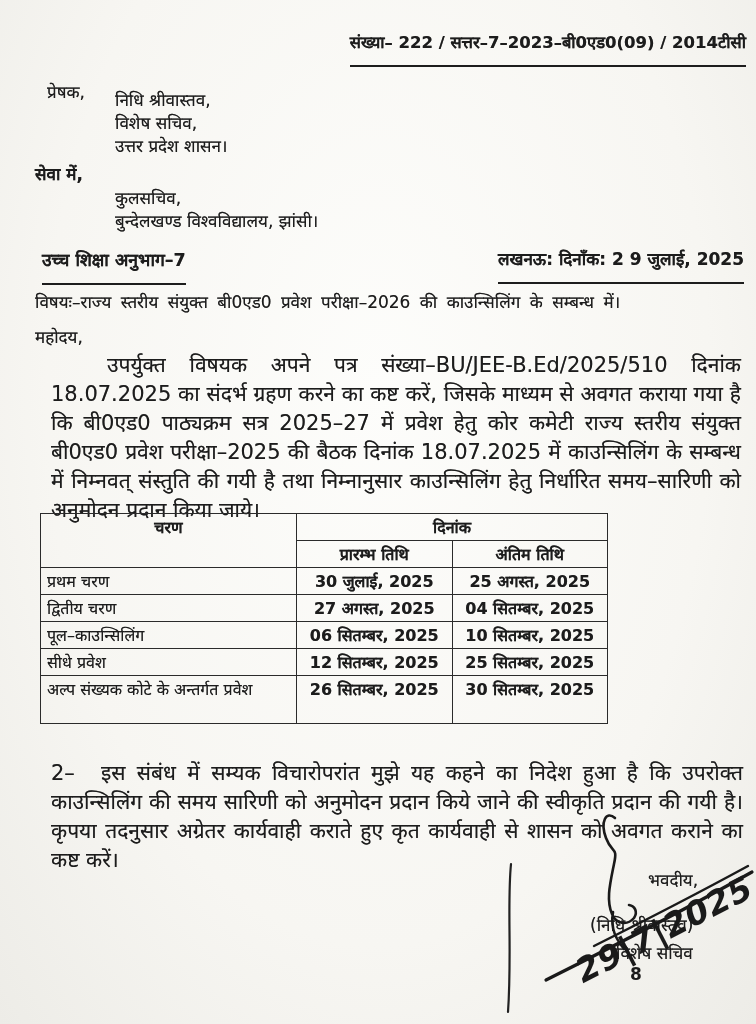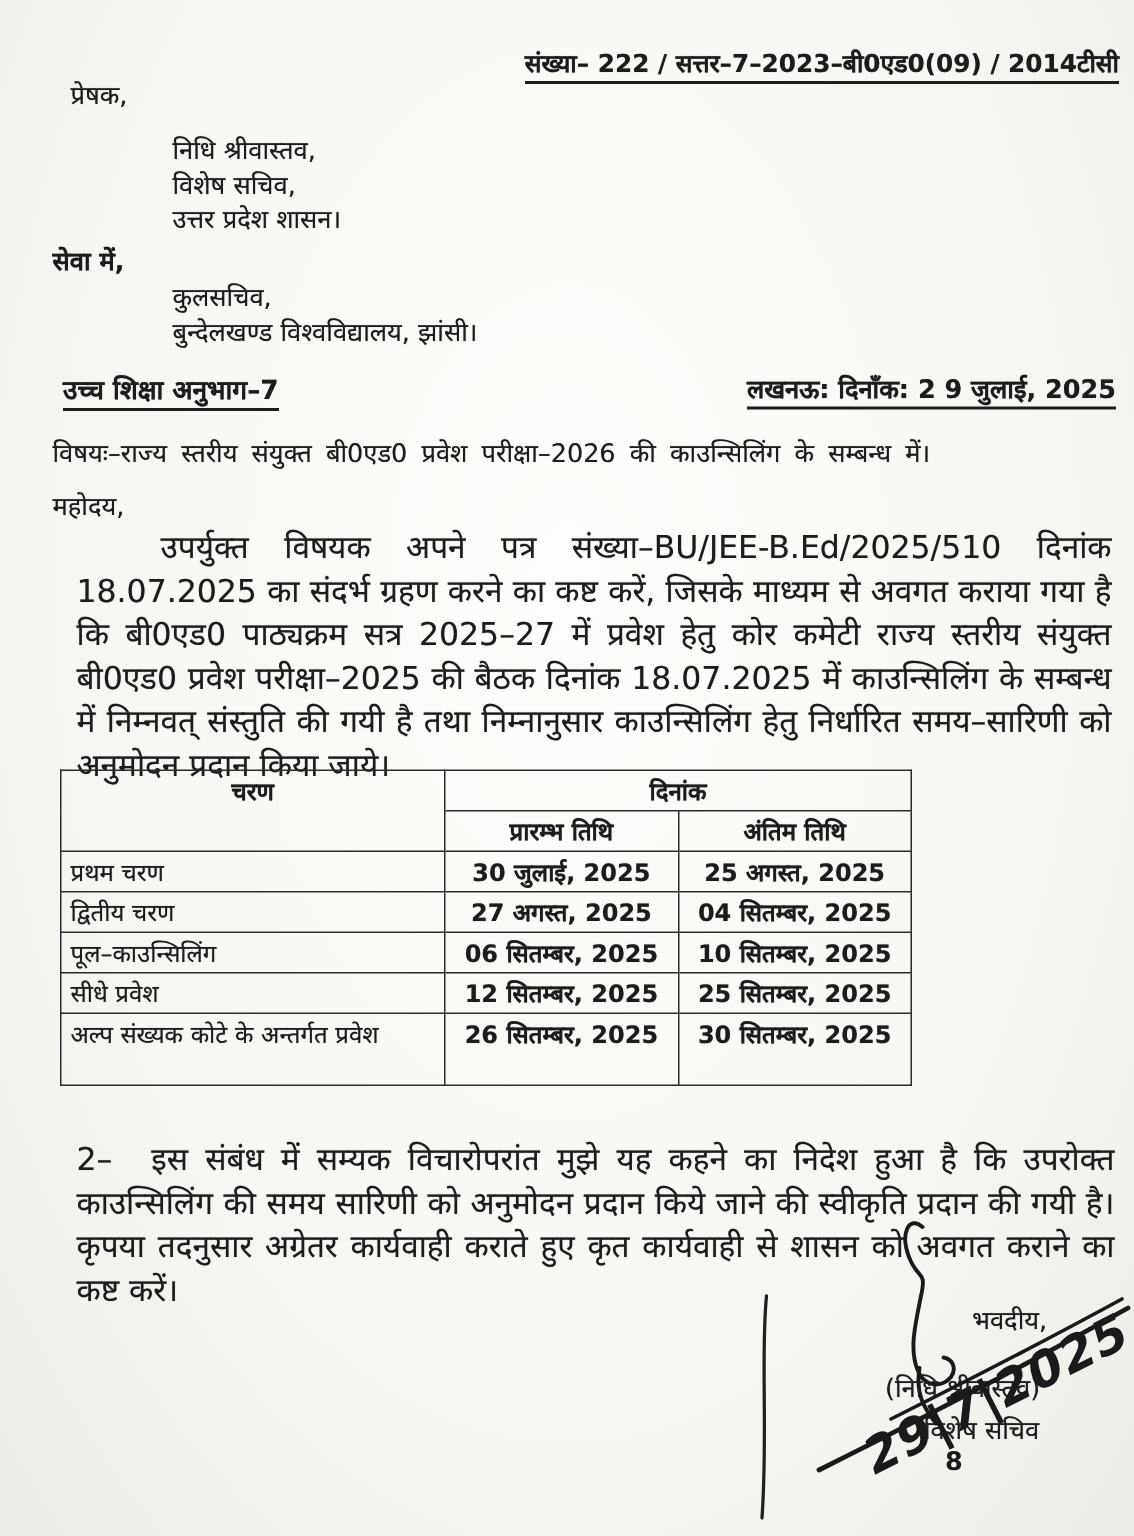--- a/index.html
+++ b/index.html
@@ -8,21 +8,21 @@
     background:#f4f3ef;
     font-family:"DejaVu Sans", sans-serif;
     color:#1c1c1c;
   }
   .page{
     position:absolute;inset:0;
     background:radial-gradient(ellipse at 50% 38%, #fdfdfb 0%, #f7f6f2 62%, #edecE7 100%);
   }
   .abs{position:absolute;white-space:nowrap;}
   .b{font-weight:bold;}
-  .u{border-bottom:2px solid #1d1d1d;padding-bottom:1px;}
+  .u{border-bottom:2px solid #1d1d1d;padding-bottom:12px;}
   .ink{text-shadow:0 0 0.5px rgba(20,20,20,0.55);}
   .body-text{font-size:17px;}
   .para{
     position:absolute;white-space:normal;text-align:justify;
     line-height:29px;font-size:21px;margin:17px;
     text-shadow:0 0 0.5px rgba(20,20,20,0.5);
   }
   table.schedule{
     position:absolute;left:40px;top:513px;width:568px;
     border-collapse:collapse;table-layout:fixed;
@@ -42,21 +42,21 @@
   .stage-cell{text-align:left;white-space:normal;}
   .sig-svg{position:absolute;left:478px;top:812px;}
 </style>
 </head>
 <body>
 
 <div class="page">
 
   <div class="abs b u ink" style="top:30px;right:10px;font-size:16.5px;">संख्या–  222 / सत्तर–7–2023–बी0एड0(09) / 2014टीसी</div>
 
-  <div class="abs body-text ink" style="top:51px;left:47px;">प्रेषक,</div>
+  <div class="abs body-text ink" style="top:80px;left:47px;">प्रेषक,</div>
   <div class="abs body-text ink" style="top:88px;left:115px;">निधि श्रीवास्तव,</div>
   <div class="abs body-text ink" style="top:111px;left:115px;">विशेष सचिव,</div>
   <div class="abs body-text ink" style="top:134px;left:115px;">उत्तर प्रदेश शासन।</div>
 
   <div class="abs body-text ink b" style="top:162px;left:35px;">सेवा में,</div>
   <div class="abs body-text ink" style="top:186px;left:115px;">कुलसचिव,</div>
   <div class="abs body-text ink" style="top:209px;left:115px;">बुन्देलखण्ड विश्वविद्यालय, झांसी।</div>
 
   <div class="abs b u ink" style="top:247px;left:42px;font-size:17.5px;">उच्च शिक्षा अनुभाग–7</div>
   <div class="abs b u ink" style="top:247px;right:12px;font-size:17px;">लखनऊ: दिनाँक: 2 9 जुलाई, 2025</div>

